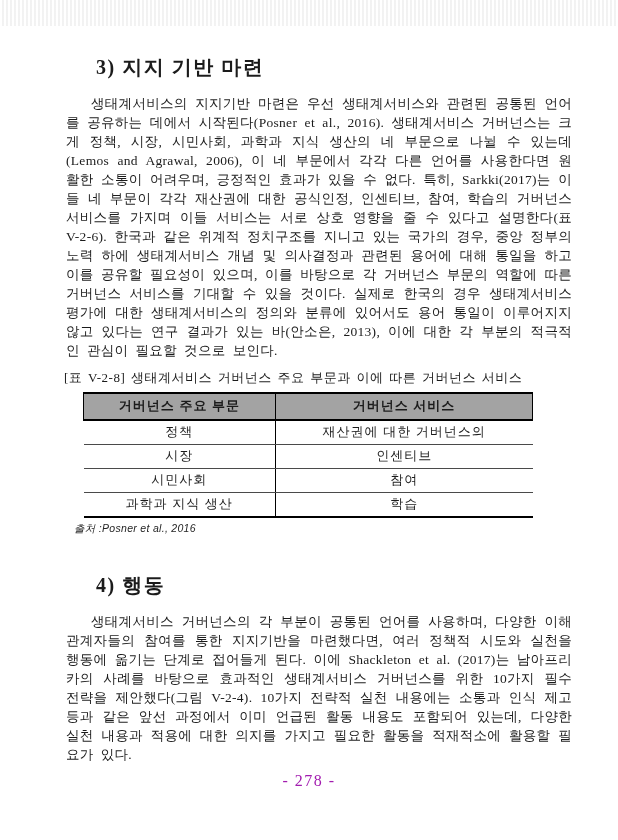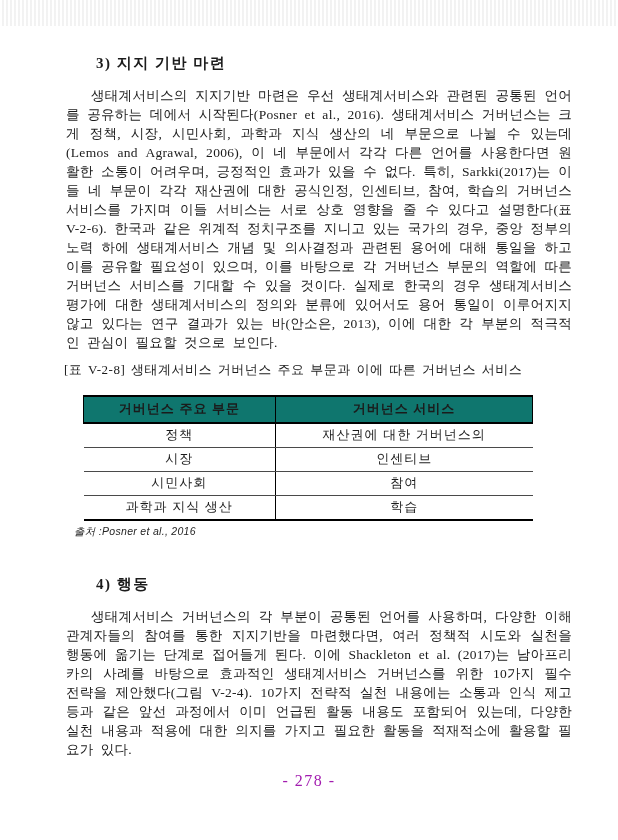--- a/index.html
+++ b/index.html
@@ -14,54 +14,54 @@
   
   .scan-band {
     position:absolute; top:0; left:0; right:0; height:26px;
     background:repeating-linear-gradient(90deg,#ffffff 0 2px,#f0f0f0 2px 4px);
     opacity:.85;
   }
   .content { position:absolute; left:66px; right:46px; top:44px; }
 
   .sec-heading {
     margin:10px 0 0 30px;
-    font-size:15px; font-weight:bold;
+    font-size:20px; font-weight:bold;
     letter-spacing:1.5px;
   }
   .sec-heading.second { margin-top:36px; }
 
   .body-text {
     margin:13px 0 0 0;
     font-size:13.5px;
     line-height:19px;
     text-align:justify;
     text-indent:25px;
     word-spacing:3.5px;
     letter-spacing:0.3px;
   }
 
   .tbl-caption {
-    margin:9px 0 16px -2px;
+    margin:9px 0 5px -2px;
     font-size:13px;
     letter-spacing:0.5px;
     word-spacing:2px;
   }
 
   table.gov {
     width:450px;
     margin-left:17px;
     border-collapse:collapse;
     font-family:"Liberation Sans","DejaVu Sans",sans-serif;
     font-size:13px;
     text-align:center;
     border-top:2.5px solid #000;
     border-bottom:2.5px solid #000;
   }
   table.gov thead th {
-    background:#0f766e;
+    background:#a3a3a3;
     font-weight:bold;
     padding:3px 0 4px 0;
     border-bottom:2px solid #000;
     letter-spacing:1px;
   }
   table.gov thead th:first-child { border-left:1.5px solid #000; }
   table.gov thead th:last-child  { border-right:1.5px solid #000; }
   table.gov thead th + th, table.gov tbody td + td { border-left:1px solid #000; }
   table.gov tbody td {
     padding:2px 0 3px 0;

